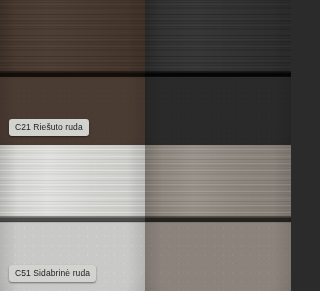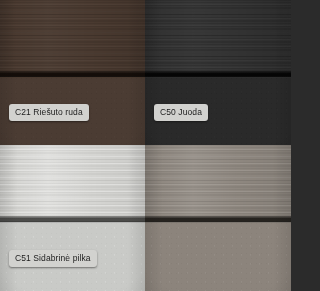--- a/index.html
+++ b/index.html
@@ -91,21 +91,21 @@
   .vignette {
     position: absolute;
     inset: 0;
     pointer-events: none;
   }
 
   
   .label {
     position: absolute;
     left: 9px;
-    bottom: 24px;
+    bottom: 9px;
     background: #d2d2cf;
     color: #1c1c1c;
     font-size: 8.5px;
     line-height: 1;
     letter-spacing: .1px;
     padding: 4px 6px 5px 6px;
     border-radius: 3px;
     white-space: nowrap;
     box-shadow: 0 1px 2px rgba(0,0,0,.45);
     font-family: "Liberation Sans", sans-serif;
@@ -136,36 +136,35 @@
       <div class="grain" style="background-image: repeating-linear-gradient(rgba(255, 255, 255, 0.05) 0px, rgba(255, 255, 255, 0.05) 1px, transparent 1px, transparent 3px, rgba(0, 0, 0, 0.22) 3px, rgba(0, 0, 0, 0.22) 4px, transparent 4px, transparent 7px), repeating-linear-gradient(rgba(0, 0, 0, 0.22) 0px, rgba(0, 0, 0, 0.22) 1px, transparent 1px, transparent 3px), repeating-linear-gradient(to right, rgba(0, 0, 0, 0.22) 0px, transparent 18px, rgba(255, 255, 255, 0.05) 52px, transparent 96px, rgba(0, 0, 0, 0.22) 140px, transparent 170px);"></div>
     </div>
     <div class="plank plank-bottom" style="background: rgb(42, 42, 42);">
       <div class="speckle" style="background-image: radial-gradient(circle at 30% 30%, rgba(0, 0, 0, 0.22) 0.6px, transparent 0.9px), radial-gradient(circle at 70% 65%, rgba(255, 255, 255, 0.05) 0.6px, transparent 0.9px);"></div>
     </div>
     <div class="seam">
       <div class="seam-shadow" style="background: linear-gradient(rgba(0, 0, 0, 0.3) 0%, rgb(5, 5, 5) 38%, rgb(5, 5, 5) 72%, rgba(0, 0, 0, 0.35) 100%);"></div>
     </div>
     <div class="lip" style="background: rgb(74, 74, 74);"></div>
     <div class="vignette" style="background: radial-gradient(130% 115% at 50% 45%, rgba(0, 0, 0, 0) 52%, rgba(0, 0, 0, 0.16) 100%), linear-gradient(to right, rgba(0, 0, 0, 0.1) 0%, rgba(0, 0, 0, 0) 12%, rgba(0, 0, 0, 0) 88%, rgba(0, 0, 0, 0.1) 100%);"></div>
-    <div class="label">C50 Juoda</div>
   </div>
 
   <div class="swatch">
     <div class="plank plank-top" style="background: rgb(213, 213, 210);">
       <div class="grain" style="background-image: repeating-linear-gradient(rgba(255, 255, 255, 0.55) 0px, rgba(255, 255, 255, 0.55) 1px, transparent 1px, transparent 3px, rgba(0, 0, 0, 0.07) 3px, rgba(0, 0, 0, 0.07) 4px, transparent 4px, transparent 7px), repeating-linear-gradient(rgba(0, 0, 0, 0.07) 0px, rgba(0, 0, 0, 0.07) 1px, transparent 1px, transparent 3px), repeating-linear-gradient(to right, rgba(0, 0, 0, 0.07) 0px, transparent 18px, rgba(255, 255, 255, 0.55) 52px, transparent 96px, rgba(0, 0, 0, 0.07) 140px, transparent 170px);"></div>
     </div>
     <div class="plank plank-bottom" style="background: rgb(201, 202, 199);">
       <div class="speckle" style="background-image: radial-gradient(circle at 30% 30%, rgba(0, 0, 0, 0.07) 0.6px, transparent 0.9px), radial-gradient(circle at 70% 65%, rgba(255, 255, 255, 0.55) 0.6px, transparent 0.9px);"></div>
     </div>
     <div class="seam">
       <div class="seam-shadow" style="background: linear-gradient(rgba(0, 0, 0, 0.3) 0%, rgb(76, 76, 74) 38%, rgb(76, 76, 74) 72%, rgba(0, 0, 0, 0.35) 100%);"></div>
     </div>
     <div class="lip" style="background: rgb(255, 255, 255);"></div>
     <div class="vignette" style="background: radial-gradient(130% 115% at 50% 45%, rgba(0, 0, 0, 0) 52%, rgba(0, 0, 0, 0.16) 100%), linear-gradient(to right, rgba(0, 0, 0, 0.1) 0%, rgba(0, 0, 0, 0) 12%, rgba(0, 0, 0, 0) 88%, rgba(0, 0, 0, 0.1) 100%);"></div>
-    <div class="label">C51 Sidabrinė pilka</div>
+    <div class="label">C51 Sidabrinė ruda</div>
   </div>
 
   <div class="swatch">
     <div class="plank plank-top" style="background: rgb(143, 136, 128);">
       <div class="grain" style="background-image: repeating-linear-gradient(rgba(255, 255, 255, 0.2) 0px, rgba(255, 255, 255, 0.2) 1px, transparent 1px, transparent 3px, rgba(0, 0, 0, 0.1) 3px, rgba(0, 0, 0, 0.1) 4px, transparent 4px, transparent 7px), repeating-linear-gradient(rgba(0, 0, 0, 0.1) 0px, rgba(0, 0, 0, 0.1) 1px, transparent 1px, transparent 3px), repeating-linear-gradient(to right, rgba(0, 0, 0, 0.1) 0px, transparent 18px, rgba(255, 255, 255, 0.2) 52px, transparent 96px, rgba(0, 0, 0, 0.1) 140px, transparent 170px);"></div>
     </div>
     <div class="plank plank-bottom" style="background: rgb(140, 132, 124);">
       <div class="speckle" style="background-image: radial-gradient(circle at 30% 30%, rgba(0, 0, 0, 0.1) 0.6px, transparent 0.9px), radial-gradient(circle at 70% 65%, rgba(255, 255, 255, 0.2) 0.6px, transparent 0.9px);"></div>
     </div>
     <div class="seam">

